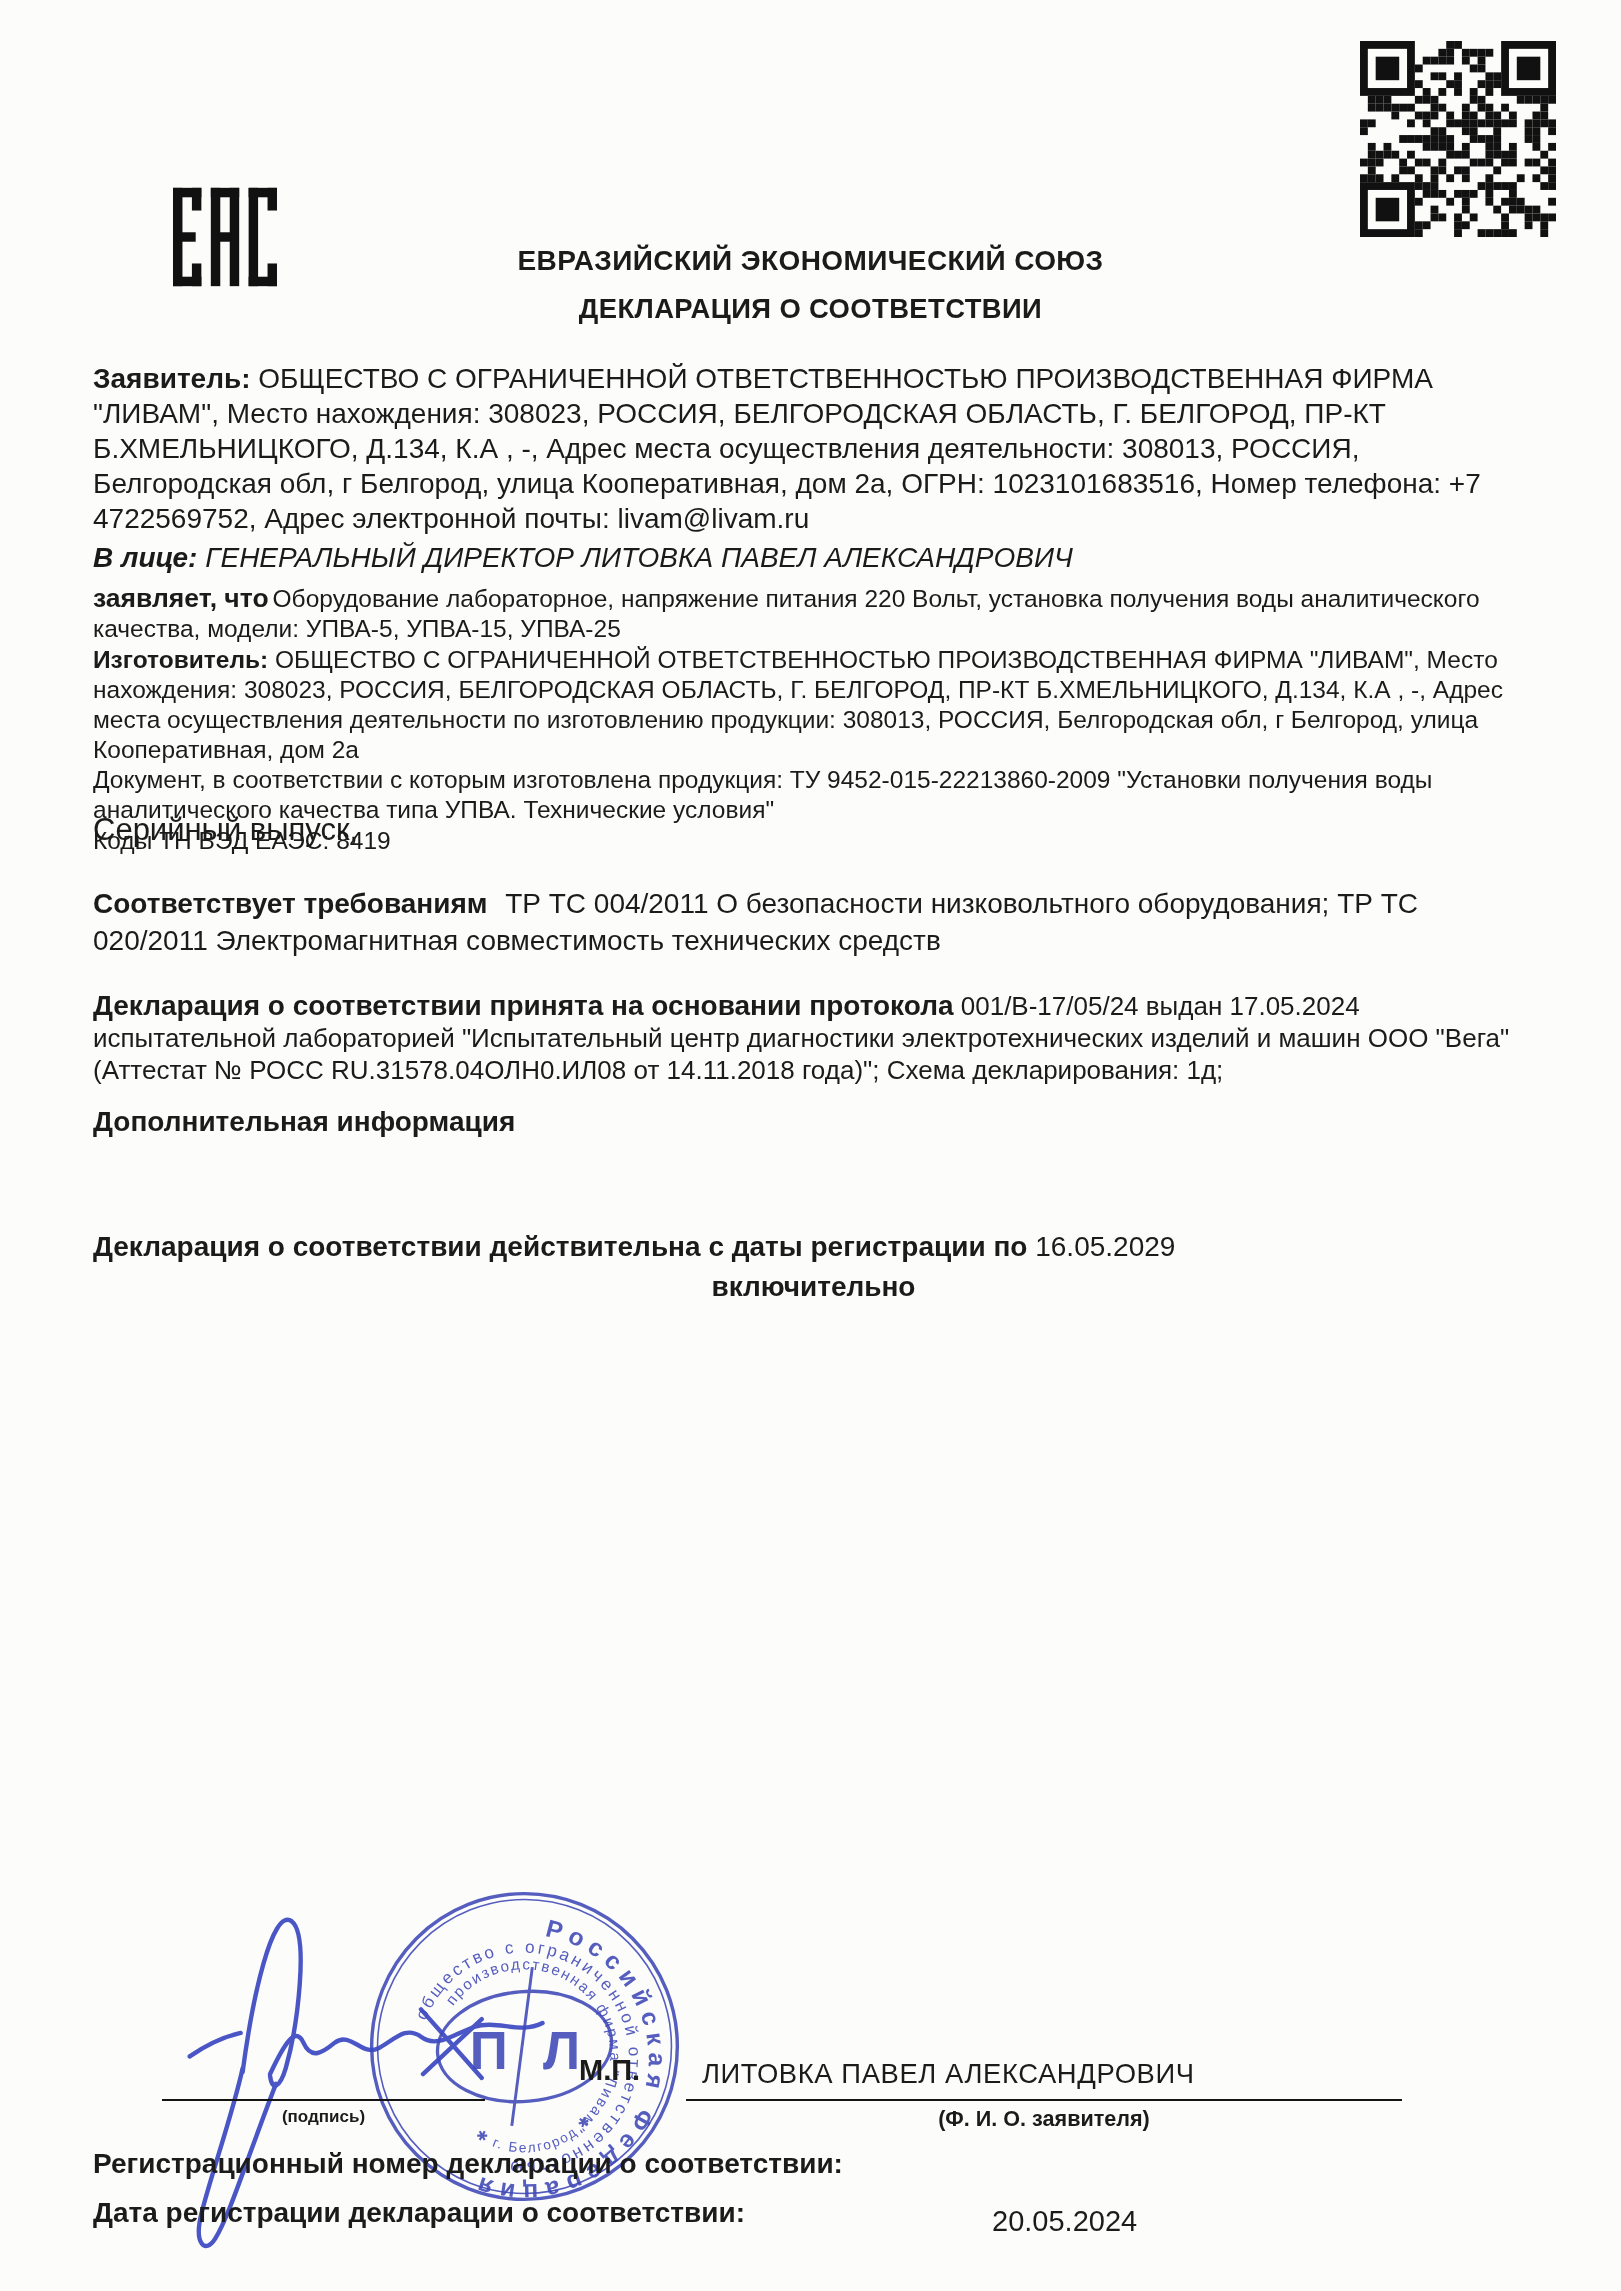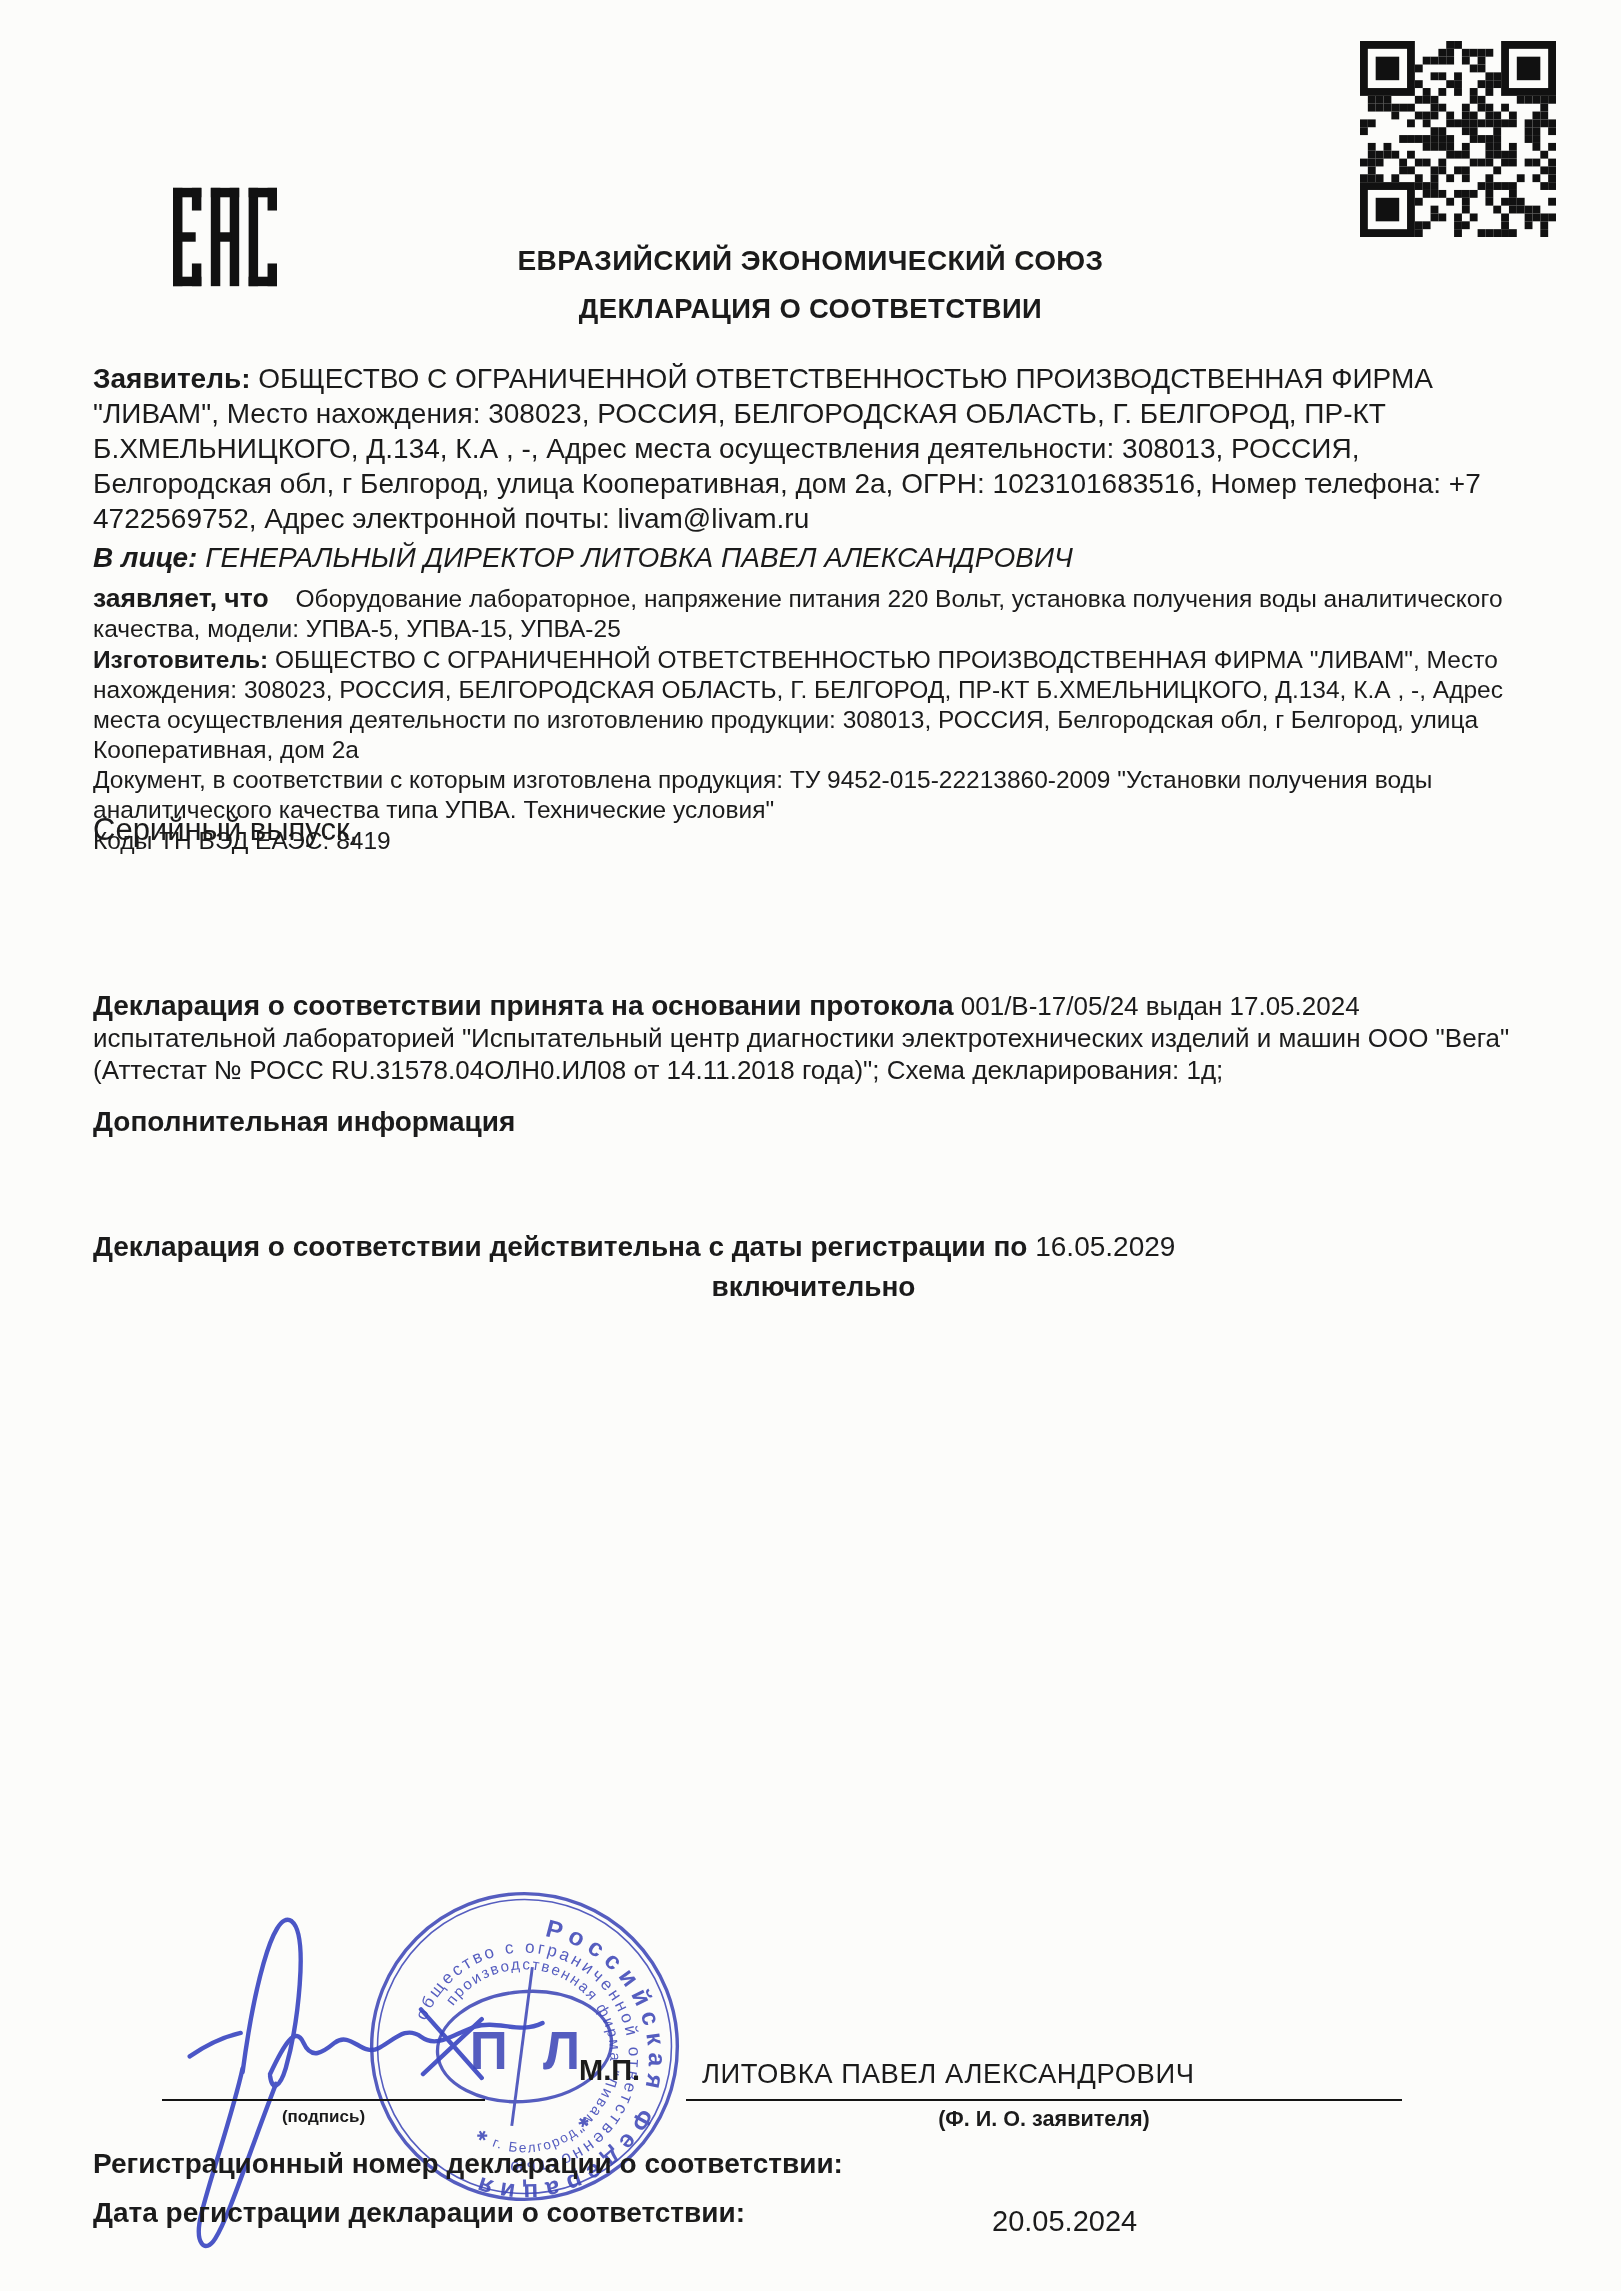--- a/index.html
+++ b/index.html
@@ -11,21 +11,21 @@
   .abs{position:absolute;}
   .b{font-weight:bold;}
   .para{margin:0;left:93px;width:1441px;}
   
   .hdr1{top:245px;left:0;width:1621px;text-align:center;font-size:28px;font-weight:bold;letter-spacing:0.4px;}
   .hdr2{top:293px;left:0;width:1621px;text-align:center;font-size:27.4px;font-weight:bold;letter-spacing:0.4px;}
   
   .applicant{top:361px;font-size:28px;line-height:35px;}
   .inperson{top:540px;font-size:28px;line-height:35px;font-style:italic;}
   .declares{top:583px;font-size:24.5px;line-height:30px;}
-  .declares .lbl{font-size:26.5px;margin-right:27px;}
+  .declares .lbl{font-size:26.5px;margin-right:4px;}
   .manufacturer{top:645px;font-size:24.5px;line-height:30px;}
   .docu{top:765px;font-size:24.5px;line-height:30px;}
   .tnved{top:826px;font-size:24.5px;line-height:30px;}
   .serial{top:815px;font-size:31px;line-height:30px;}
   .complies{top:885px;font-size:28px;line-height:37px;font-weight:normal;}
   .complies .lbl{margin-right:17.6px;}
   .basis{top:990px;font-size:26px;line-height:32px;}
   .basis .lbl{font-size:28px;}
   .addinfo{top:1106px;font-size:28px;}
   .validity{top:1227px;font-size:28px;line-height:40px;}
@@ -330,20 +330,21 @@
   <p class="abs para declares"><span class="b lbl">заявляет, что</span><span>Оборудование лабораторное, напряжение питания 220 Вольт, установка получения воды аналитического качества, модели: УПВА-5, УПВА-15, УПВА-25</span></p>
 
   <p class="abs para manufacturer"><span class="b">Изготовитель:</span> <span>ОБЩЕСТВО С ОГРАНИЧЕННОЙ ОТВЕТСТВЕННОСТЬЮ ПРОИЗВОДСТВЕННАЯ ФИРМА "ЛИВАМ", Место нахождения: 308023, РОССИЯ, БЕЛГОРОДСКАЯ ОБЛАСТЬ, Г. БЕЛГОРОД, ПР-КТ Б.ХМЕЛЬНИЦКОГО, Д.134, К.А , -, Адрес места осуществления деятельности по изготовлению продукции: 308013, РОССИЯ, Белгородская обл, г Белгород, улица Кооперативная, дом 2а</span></p>
 
   <p class="abs para docu">Документ, в соответствии с которым изготовлена продукция: ТУ 9452-015-22213860-2009 "Установки получения воды аналитического качества типа УПВА. Технические условия"</p>
 
   <p class="abs para tnved">Коды ТН ВЭД ЕАЭС: 8419</p>
 
   <p class="abs para serial">Серийный выпуск,</p>
 
+  <p class="abs para complies"><span class="b lbl">Соответствует требованиям</span><span>ТР ТС 004/2011 О безопасности низковольтного оборудования; ТР ТС 020/2011 Электромагнитная совместимость технических средств</span></p>
 
   <p class="abs para basis"><span class="b lbl">Декларация о соответствии принята на основании протокола</span> <span>001/В-17/05/24 выдан 17.05.2024 испытательной лабораторией "Испытательный центр диагностики электротехнических изделий и машин ООО "Вега" (Аттестат № РОСС RU.31578.04ОЛН0.ИЛ08 от 14.11.2018 года)"; Схема декларирования: 1д;</span></p>
 
   <p class="abs para addinfo b">Дополнительная информация</p>
 
   <p class="abs para validity b"><span>Декларация о соответствии действительна с даты регистрации по</span> <span class="date">16.05.2029</span><span class="suffix">включительно</span></p>
 
   <div class="abs stamp">
     <svg width="339" height="339" viewBox="0 0 346 346" aria-hidden="true">
       <defs>

